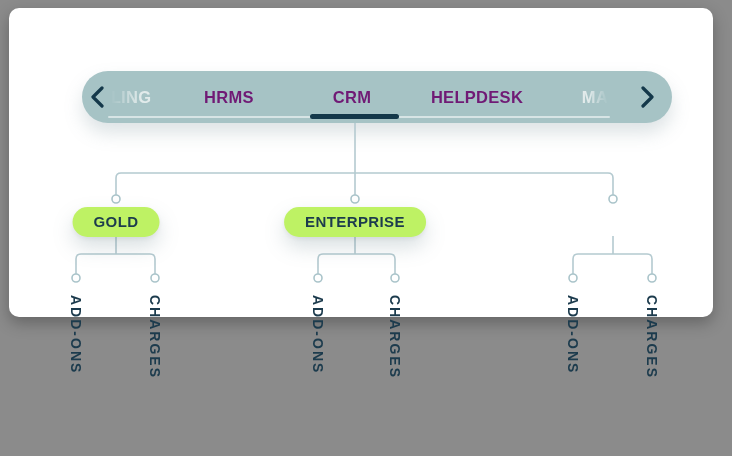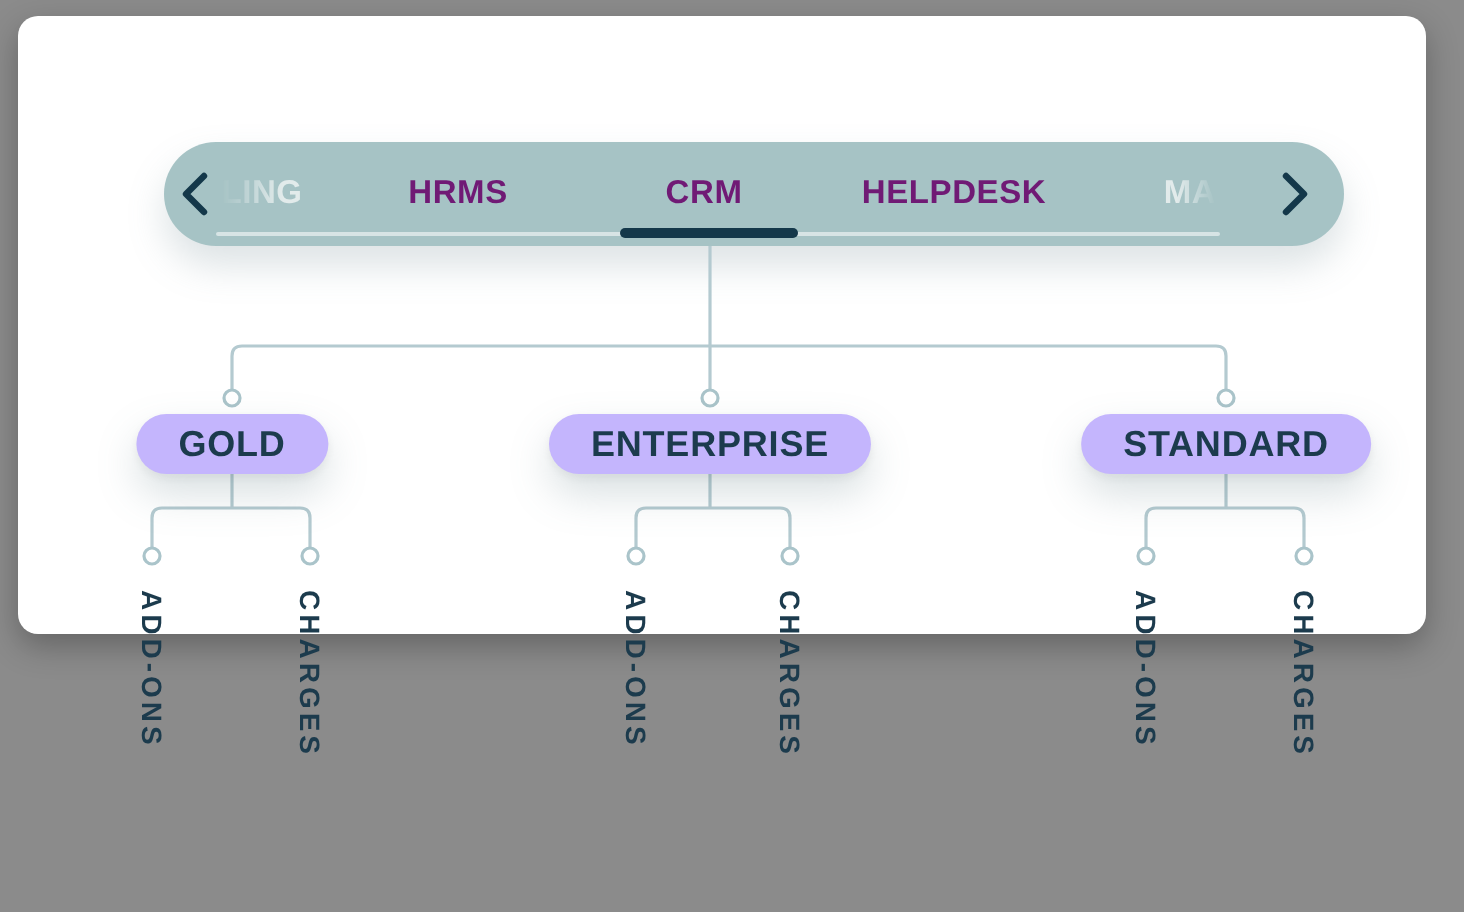--- a/index.html
+++ b/index.html
@@ -46,23 +46,23 @@
   }
   .active-underline{
     position:absolute;left:228px;top:43px;width:89px;height:4.5px;
     background:#14384a;border-radius:2.5px;
   }
   
   svg.connectors{position:absolute;left:0;top:0;}
   .plan-pill{
     position:absolute;top:199px;transform:translateX(-50%);
     height:30px;line-height:30px;padding:0 21px;border-radius:16px;
-    background:#c4b5fd;
+    background:#bef264;
     box-shadow:0 10px 20px rgba(105,130,140,0.25), 0 2px 4px rgba(0,0,0,0.06);
-    font-size:18px;font-weight:600;letter-spacing:0.4px;color:#1c3b4d;
+    font-size:15px;font-weight:600;letter-spacing:0.4px;color:#1c3b4d;
     white-space:nowrap;cursor:pointer;
   }
   .leaf-label{
     position:absolute;top:287px;transform:translateX(-50%);
     writing-mode:vertical-rl;text-orientation:mixed;
     font-size:14px;font-weight:600;letter-spacing:2px;color:#1c3b4d;
     white-space:nowrap;cursor:pointer;
   }
 </style>
 </head>
@@ -117,21 +117,20 @@
         <circle cx="146" cy="270" r="4"></circle>
       <circle cx="309" cy="270" r="4"></circle>
         <circle cx="386" cy="270" r="4"></circle>
       <circle cx="564" cy="270" r="4"></circle>
         <circle cx="643" cy="270" r="4"></circle>
     </g>
   </svg>
 
   <div class="plan-pill" style="left:107px;">GOLD</div>
   <div class="plan-pill" style="left:346px;">ENTERPRISE</div>
-  <div class="plan-pill" style="left:604px;">STANDARD</div>
 
   <div class="leaf-label" style="left:67px;">ADD-ONS</div>
   <div class="leaf-label" style="left:146px;">CHARGES</div>
   <div class="leaf-label" style="left:309px;">ADD-ONS</div>
   <div class="leaf-label" style="left:386px;">CHARGES</div>
   <div class="leaf-label" style="left:564px;">ADD-ONS</div>
   <div class="leaf-label" style="left:643px;">CHARGES</div>
 
 </div>
 

